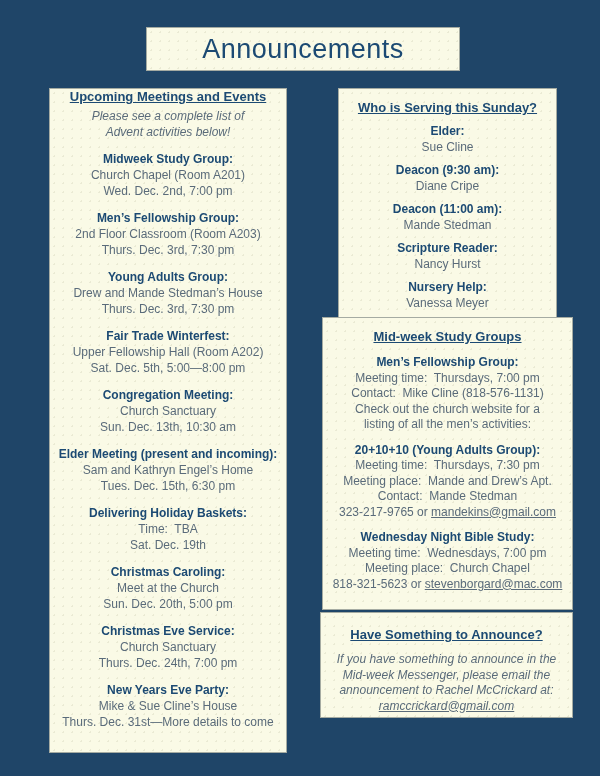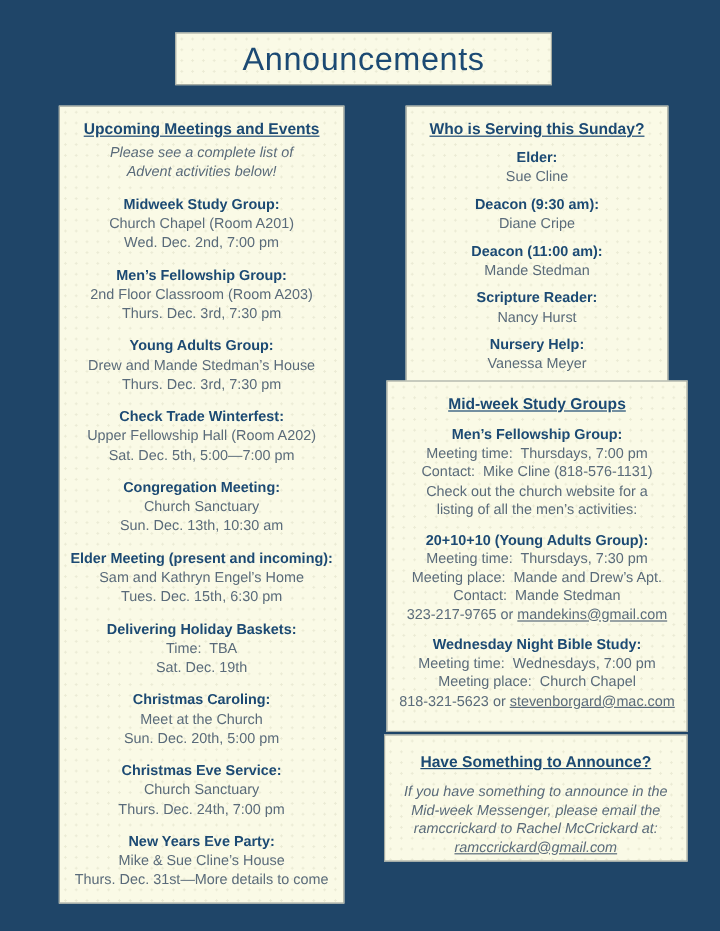--- a/index.html
+++ b/index.html
@@ -32,21 +32,21 @@
     color:var(--heading); font-size:27px; font-weight:400; letter-spacing:.5px;
   }
   .panel-title{
     font-weight:bold; text-decoration:underline;
     color:var(--heading); font-size:13px; line-height:16px;
   }
   .bname{font-weight:bold; color:var(--heading);}
   .bline{white-space:pre-wrap;}
   a.email-link{color:inherit; text-decoration:underline; cursor:pointer;}
 
-  .left-panel{left:49px; top:88px; width:238px; height:665px; padding-top:11px; line-height:16px;}
+  .left-panel{left:49px; top:88px; width:238px; height:665px; line-height:16px;}
   .left-panel .panel-title{margin-bottom:3px;}
   .subtitle{font-style:italic;}
   .event{margin-top:11px;text-align:center;}
 
   .serving-panel{left:338px; top:88px; width:219px; height:256px; padding-top:11px; line-height:16px;}
   .serving-panel .panel-title{margin-bottom:4px;}
   .role{margin-top:7px;}
 
   .midweek-panel{left:322px; top:317px; width:251px; height:293px; padding-top:11px; line-height:15.5px;}
   .group{margin-top:10px;}
@@ -75,23 +75,23 @@
         <div class="bname">Men’s Fellowship Group:</div>
         <div class="bline">2nd Floor Classroom (Room A203)</div>
         <div class="bline">Thurs. Dec. 3rd, 7:30 pm</div>
       </div>
       <div class="event">
         <div class="bname">Young Adults Group:</div>
         <div class="bline">Drew and Mande Stedman’s House</div>
         <div class="bline">Thurs. Dec. 3rd, 7:30 pm</div>
       </div>
       <div class="event">
-        <div class="bname">Check Trade Winterfest:</div>
+        <div class="bname">Fair Trade Winterfest:</div>
         <div class="bline">Upper Fellowship Hall (Room A202)</div>
-        <div class="bline">Sat. Dec. 5th, 5:00—7:00 pm</div>
+        <div class="bline">Sat. Dec. 5th, 5:00—8:00 pm</div>
       </div>
       <div class="event">
         <div class="bname">Congregation Meeting:</div>
         <div class="bline">Church Sanctuary</div>
         <div class="bline">Sun. Dec. 13th, 10:30 am</div>
       </div>
       <div class="event">
         <div class="bname">Elder Meeting (present and incoming):</div>
         <div class="bline">Sam and Kathryn Engel’s Home</div>
         <div class="bline">Tues. Dec. 15th, 6:30 pm</div>
@@ -169,16 +169,16 @@
         <div class="bline"><span>818-321-5623 or </span><a class="email-link">stevenborgard@mac.com</a></div>
       </div>
     </div>
 </div>
 
 <div class="panel announce-panel">
   <div class="panel-title">Have Something to Announce?</div>
   <div class="announce-body">
     <div class="bline">If you have something to announce in the</div>
     <div class="bline">Mid-week Messenger, please email the</div>
-    <div class="bline">ramccrickard to Rachel McCrickard at:</div>
+    <div class="bline">announcement to Rachel McCrickard at:</div>
     <a class="email-link">ramccrickard@gmail.com</a>
   </div>
 </div>
 
 </body></html>

